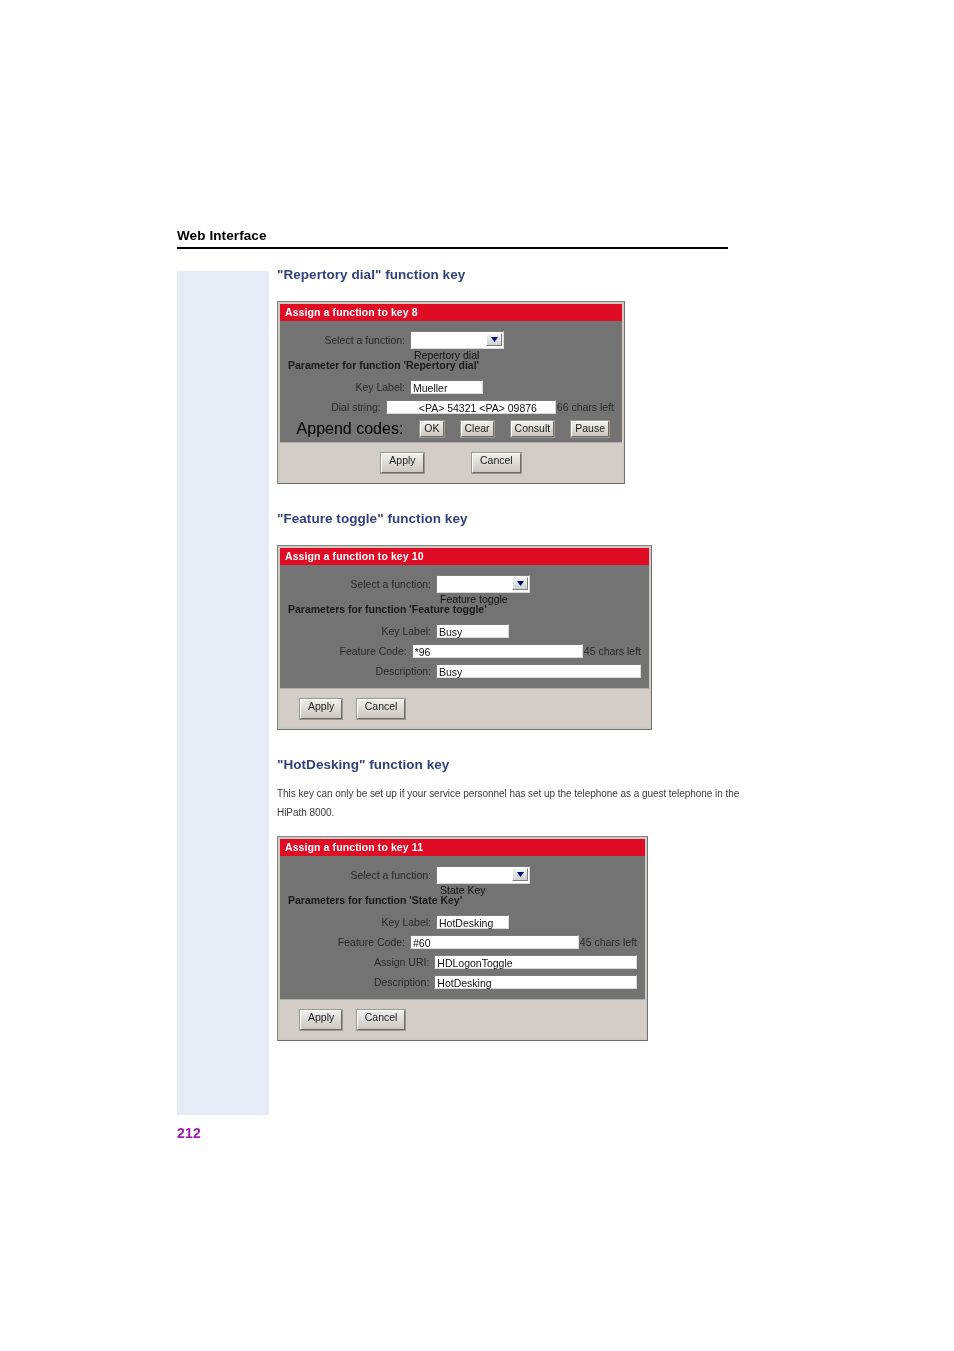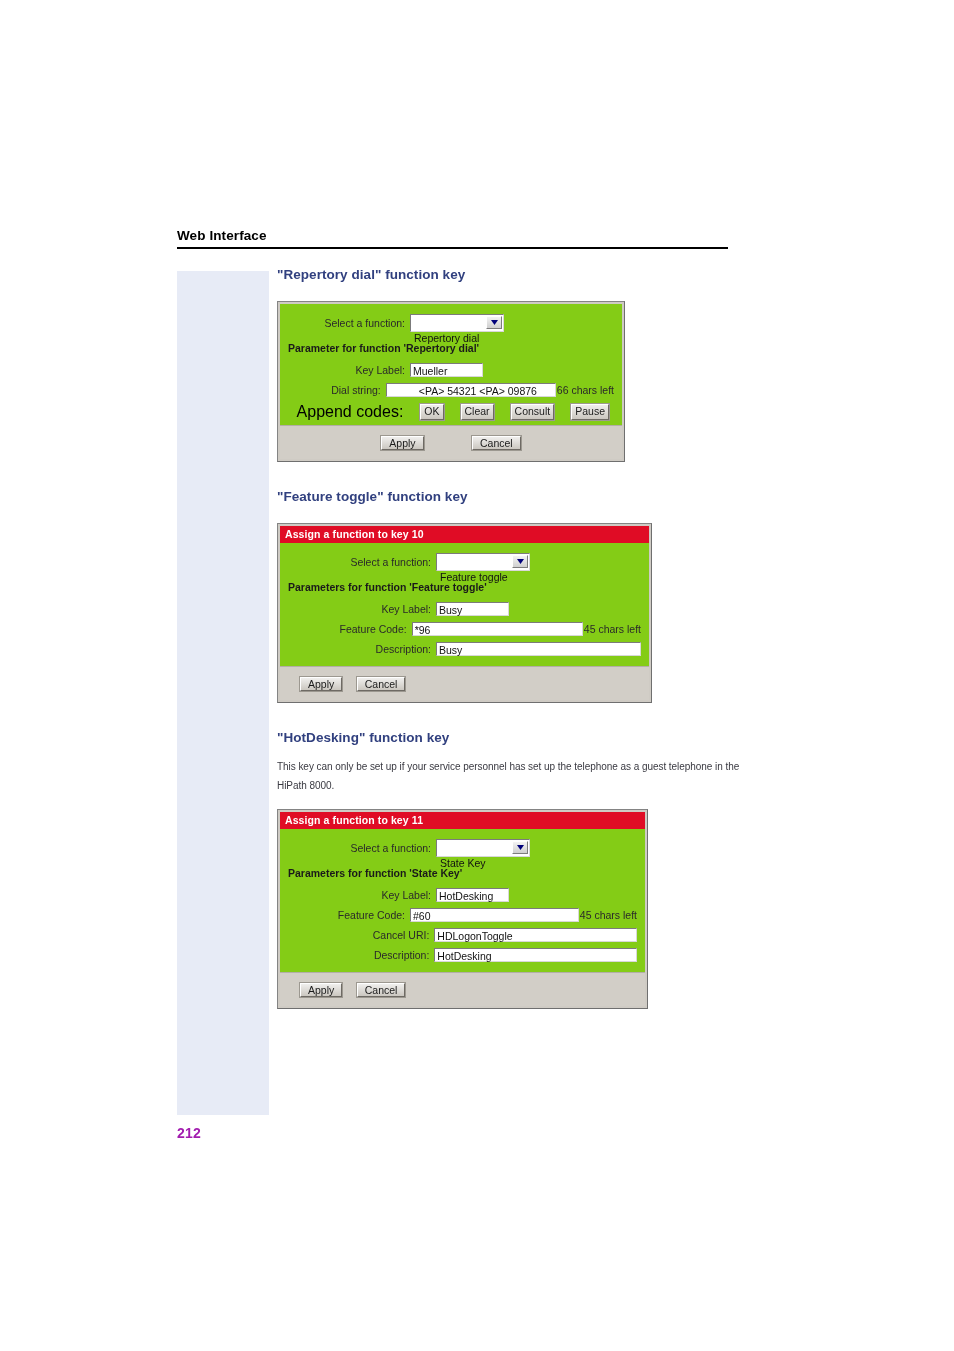--- a/index.html
+++ b/index.html
@@ -100,21 +100,21 @@
   .dialog-titlebar {
     background: #e00c25;
     color: #ffffff;
     font-size: 10.5px;
     font-weight: bold;
     padding: 2px 0 3px 5px;
     letter-spacing: 0.1px;
     line-height: 12px;
   }
   .dialog-body {
-    background: #84cc16;
+    background: #737373;
     padding: 10px 8px 4px 8px;
   }
   .dialog-footer {
     background: #d2cec7;
     border-top: 1px solid #b2aea6;
     padding: 7px 8px 8px 8px;
   }
 
   
   .row {
@@ -195,21 +195,21 @@
     box-shadow: 0 0 0 1px #9c9890;
     font-size: 10.5px;
     font-family: "Liberation Sans", sans-serif;
     color: #1b1b1b;
     padding: 1px 5px 2px 5px;
     line-height: 11px;
     margin-right: 10px;
     white-space: nowrap;
   }
   .btn.tight { padding: 1px 3px 2px 3px; margin-right: 5px; margin-left: 12px; }
-  .btn.wide  { padding: 1px 7px 0 7px; }
+  .btn.wide  { padding: 1px 7px 6px 7px; }
 
   .append-row {
     display: flex;
     align-items: center;
     margin-top: 1px;
   }
   .append-row .lbl { padding-right: 5px; }
 
   .footer-center { text-align: center; }
   .footer-left { text-align: left; padding-left: 20px; }
@@ -226,20 +226,21 @@
   <div class="margin-bar"></div>
 
   <div class="folio">212</div>
 
   <div class="content">
 
     <h2 class="sec-title">"Repertory dial" function key</h2>
     <div class="gap-after-title"></div>
 
     <div class="dialog-outer" style="width:342px;">
+      <div class="dialog-titlebar">Assign a function to key 8</div>
       <div class="dialog-body">
 
         <div class="row" style="margin-bottom:2px;">
           <div class="lbl" style="width:117px;">Select a function:</div>
           <div class="sel" style="width:94px;">
             <span>Repertory dial</span>
             <span class="arrowbox">
               <svg width="7" height="5" viewBox="0 0 7 5">
                   <path d="M0 0 L7 0 L3.5 5 Z" fill="#00007a"></path>
                 </svg>
@@ -351,21 +352,21 @@
           <div class="txt" style="width:73px;">HotDesking</div>
         </div>
 
         <div class="row">
           <div class="lbl" style="width:143px;">Feature Code:</div>
           <div class="txt" style="width:205px;">#60</div>
           <div class="charsleft">45 chars left</div>
         </div>
 
         <div class="row">
-          <div class="lbl" style="width:143px;">Cancel URI:</div>
+          <div class="lbl" style="width:143px;">Assign URI:</div>
           <div class="txt" style="width:205px;">HDLogonToggle</div>
         </div>
 
         <div class="row">
           <div class="lbl" style="width:143px;">Description:</div>
           <div class="txt" style="width:205px;">HotDesking</div>
         </div>
 
       </div>
       <div class="dialog-footer footer-left">

